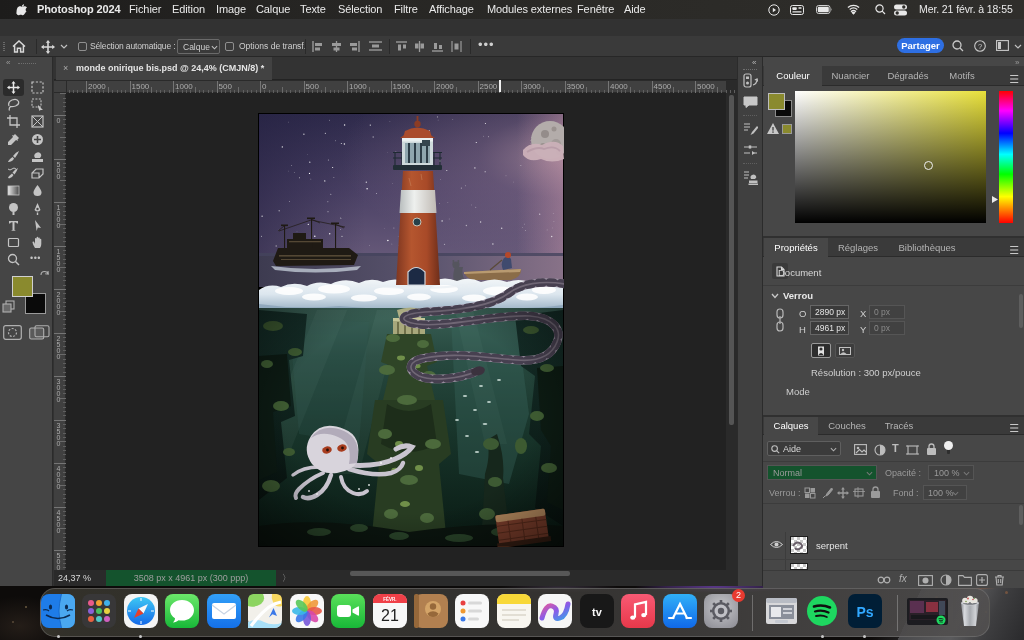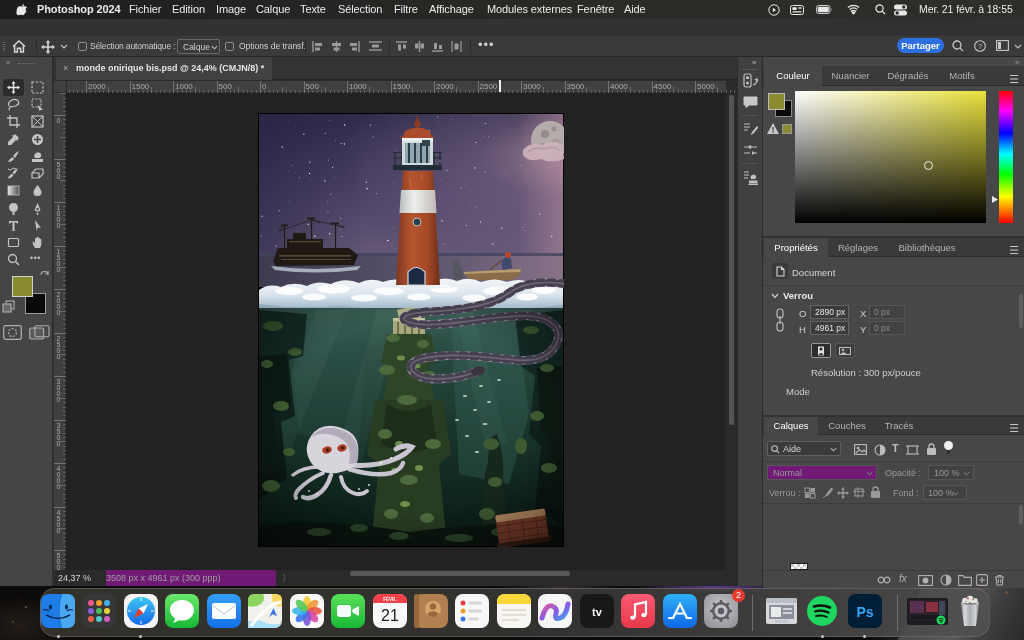--- a/index.html
+++ b/index.html
@@ -1096,21 +1096,21 @@
         <i class="abs" style="left:0px;top:370.0px;width:12px;height:1px;background:#757575;"></i>
         <span class="abs" style="left:1px;top:372.0px;writing-mode:vertical-rl;text-orientation:upright;letter-spacing:-1px;line-height:1;">4000</span>
         <i class="abs" style="left:0px;top:413.5px;width:12px;height:1px;background:#757575;"></i>
         <span class="abs" style="left:1px;top:415.5px;writing-mode:vertical-rl;text-orientation:upright;letter-spacing:-1px;line-height:1;">4500</span>
         <i class="abs" style="left:0px;top:457.0px;width:12px;height:1px;background:#757575;"></i>
         <span class="abs" style="left:1px;top:459.0px;writing-mode:vertical-rl;text-orientation:upright;letter-spacing:-1px;line-height:1;">5000</span>
         <div class="abs" style="left:0;top:-12px;width:13px;height:12px;background:#404040;border-right:1px solid #2a2a2a;border-bottom:1px solid #2a2a2a;"></div>
       </div>
     <div id="statusbar">
       <span class="abs" style="left:4px;top:3px;color:#d8d8d8;text-align:center;">24,37 %</span>
-      <span class="abs" style="left:52px;top:0px;width:170px;height:16px;background:#701a75;color:#9f9f9f;text-align:left;line-height:16px;">3508 px x 4961 px (300 ppp)</span>
+      <span class="abs" style="left:52px;top:0px;width:170px;height:16px;background:#14532d;color:#9f9f9f;text-align:center;line-height:16px;">3508 px x 4961 px (300 ppp)</span>
       <span class="abs" style="left:228px;top:2px;color:#9f9f9f;">〉</span>
       <span class="abs" style="left:296px;top:1px;width:220px;height:5px;background:#575757;border-radius:2px;"></span>
     </div>
   </div>
 
   <div id="rstrip">
     <span class="abs" style="left:14px;top:1px;color:#b8b8b8;font-size:8px;">«</span>
     <div class="abs" style="left:5px;top:12px;width:14px;height:2px;border-top:1px dotted #6f6f6f;"></div>
     <svg class="abs" style="left:5px;top:16px" width="15" height="16" viewBox="0 0 15 16">
         <rect x="1" y="1" width="7" height="13" rx="2" fill="none" stroke="#c0c0c0" stroke-width="1.2"></rect>
@@ -1172,21 +1172,21 @@
       <div class="ptab active" style="left:1px;width:64px;line-height:19px;height:19px;">Propriétés</div>
       <div class="ptab" style="left:68px;width:54px;line-height:19px;height:19px;">Réglages</div>
       <div class="ptab" style="left:125px;width:78px;line-height:19px;height:19px;">Bibliothèques</div>
       <div class="hamb" style="top:6px;">☰</div>
     </div>
     <div class="abs" style="left:9px;top:25px;width:16px;height:16px;background:#3a3a3a;border-radius:2px;"></div>
     <svg class="abs" style="left:13px;top:28px" width="9" height="11" viewBox="0 0 9 11">
           <path d="M1 1 H5.5 L8 3.5 V10 H1 Z" fill="none" stroke="#d8d8d8" stroke-width="1.1"></path>
           <path d="M5.5 1 V3.5 H8" fill="none" stroke="#d8d8d8" stroke-width="1.1"></path>
         </svg>
-    <span class="abs" style="left:29px;top:29px;font-size:9.5px;color:#d8d8d8;">Document</span>
+    <span class="abs" style="left:15px;top:29px;font-size:9.5px;color:#d8d8d8;">Document</span>
     <div class="abs" style="left:0px;top:47px;width:262px;height:1px;background:#3c3c3c;"></div>
     <svg class="abs" style="left:8px;top:55px" width="8" height="6" viewBox="0 0 8 6">
           <path d="M1 1 L4 4.5 L7 1" fill="none" stroke="#c8c8c8" stroke-width="1.3"></path>
         </svg>
     <span class="abs" style="left:20px;top:52px;font-size:9.5px;font-weight:bold;color:#e8e8e8;">Verrou</span>
     <svg class="abs" style="left:12px;top:70px" width="10" height="24" viewBox="0 0 10 24">
           <path d="M5 1 q3 0 3 3 v3 q0 3 -3 3 q-3 0 -3 -3 v-3 q0 -3 3 -3 z M5 14 q3 0 3 3 v3 q0 3 -3 3 q-3 0 -3 -3 v-3 q0 -3 3 -3 z" fill="none" stroke="#b8b8b8" stroke-width="1.2"></path>
           <line x1="5" y1="8" x2="5" y2="16" stroke="#b8b8b8" stroke-width="1.2"></line>
         </svg>
     <span class="abs" style="left:36px;top:70px;font-size:9.5px;color:#cfcfcf;">O</span>
@@ -1248,21 +1248,21 @@
           <line x1="0" y1="10" x2="2" y2="10" stroke="#bdbdbd"></line>
           <line x1="11" y1="10" x2="13" y2="10" stroke="#bdbdbd"></line>
         </svg>
     <svg class="abs" style="left:163px;top:26px" width="11" height="13" viewBox="0 0 11 13">
           <rect x="1" y="5" width="9" height="7" rx="1" fill="#bdbdbd"></rect>
           <path d="M3 5 V3.5 a2.5 2.5 0 0 1 5 0 V5" fill="none" stroke="#bdbdbd" stroke-width="1.3"></path>
         </svg>
     <div class="abs" style="left:184px;top:25px;width:3px;height:12px;background:#2e2e2e;border-radius:1px;"></div>
     <div class="abs" style="left:181px;top:24px;width:9px;height:9px;background:#f0f0f0;border-radius:50%;"></div>
     <div class="abs" style="left:0px;top:44px;width:262px;height:1px;background:#3c3c3c;"></div>
-    <div class="abs" style="left:4px;top:48px;width:110px;height:15px;background:#701a75;border:1px solid #555;color:#9a9a9a;font-size:9px;line-height:14px;padding-left:5px;">Normal
+    <div class="abs" style="left:4px;top:48px;width:110px;height:15px;background:#14532d;border:1px solid #555;color:#9a9a9a;font-size:9px;line-height:14px;padding-left:5px;">Normal
       <svg class="abs" style="left:98px;top:5px" width="7" height="5" viewBox="0 0 8 5">
             <path d="M1 1 L4 4 L7 1" fill="none" stroke="#777" stroke-width="1.2"></path>
           </svg>
     </div>
     <span class="abs" style="left:122px;top:51px;font-size:9px;color:#9a9a9a;">Opacité :</span>
     <div class="abs" style="left:165px;top:48px;width:46px;height:15px;background:#414141;border:1px solid #555;color:#9a9a9a;font-size:9px;line-height:14px;padding-left:5px;">100 %
       <svg class="abs" style="left:34px;top:5px" width="7" height="5" viewBox="0 0 8 5">
             <path d="M1 1 L4 4 L7 1" fill="none" stroke="#777" stroke-width="1.2"></path>
           </svg>
     </div>
@@ -1289,20 +1289,33 @@
           <path d="M3 5 V3.5 a2.5 2.5 0 0 1 5 0 V5" fill="none" stroke="#9a9a9a" stroke-width="1.3"></path>
         </svg>
     <span class="abs" style="left:130px;top:71px;font-size:9px;color:#9a9a9a;">Fond :</span>
     <div class="abs" style="left:160px;top:68px;width:44px;height:15px;background:#414141;border:1px solid #555;color:#9a9a9a;font-size:9px;line-height:14px;padding-left:4px;">100 %
       <svg class="abs" style="left:28px;top:5px" width="7" height="5" viewBox="0 0 8 5">
             <path d="M1 1 L4 4 L7 1" fill="none" stroke="#777" stroke-width="1.2"></path>
           </svg>
     </div>
     <div class="abs" style="left:0px;top:86px;width:262px;height:1px;background:#3c3c3c;"></div>
 
+    <div class="abs" style="left:0px;top:115px;width:262px;height:27px;">
+      <svg class="abs" style="left:7px;top:8px" width="13" height="9" viewBox="0 0 13 9">
+            <path d="M0.5 4.5 Q6.5 -1.5 12.5 4.5 Q6.5 10.5 0.5 4.5 Z" fill="none" stroke="#cfcfcf" stroke-width="1"></path>
+            <circle cx="6.5" cy="4.5" r="2" fill="#cfcfcf"></circle>
+          </svg>
+      <div class="abs" style="left:22px;top:0;width:1px;height:27px;background:#3c3c3c;"></div>
+      <div class="abs" style="left:27px;top:4px;width:18px;height:18px;border:1px solid #1f1f1f;background:repeating-conic-gradient(#ffffff 0% 25%, #c8c8c8 0% 50%) 0 0 / 6px 6px;"></div>
+      <svg class="abs" style="left:27px;top:4px" width="18" height="18" viewBox="0 0 18 18">
+            <path d="M3 10 q4 -6 8 -2 q3 3 -2 5 q-4 1 -3 -1" fill="none" stroke="#6a5f6a" stroke-width="2"></path>
+          </svg>
+      <span class="abs" style="left:53px;top:8px;font-size:9.5px;color:#e4e4e4;">serpent</span>
+      <div class="abs" style="left:0px;top:27px;width:262px;height:1px;background:#3e3e3e;"></div>
+    </div>
     <div class="abs" style="left:0px;top:143px;width:262px;height:10px;">
       <div class="abs" style="left:22px;top:0;width:1px;height:10px;background:#3c3c3c;"></div>
       <div class="abs" style="left:27px;top:3px;width:18px;height:7px;border:1px solid #1f1f1f;background:repeating-conic-gradient(#ffffff 0% 25%, #c8c8c8 0% 50%) 0 0 / 6px 6px;"></div>
     </div>
 
     <div class="abs" style="left:0px;top:153px;width:262px;height:18px;background:#474747;border-top:1px solid #3a3a3a;">
       <svg class="abs" style="left:114px;top:5px" width="14" height="8" viewBox="0 0 14 8">
             <circle cx="4" cy="4" r="2.8" fill="none" stroke="#b0b0b0" stroke-width="1.2"></circle>
             <circle cx="10" cy="4" r="2.8" fill="none" stroke="#b0b0b0" stroke-width="1.2"></circle>
           </svg>

